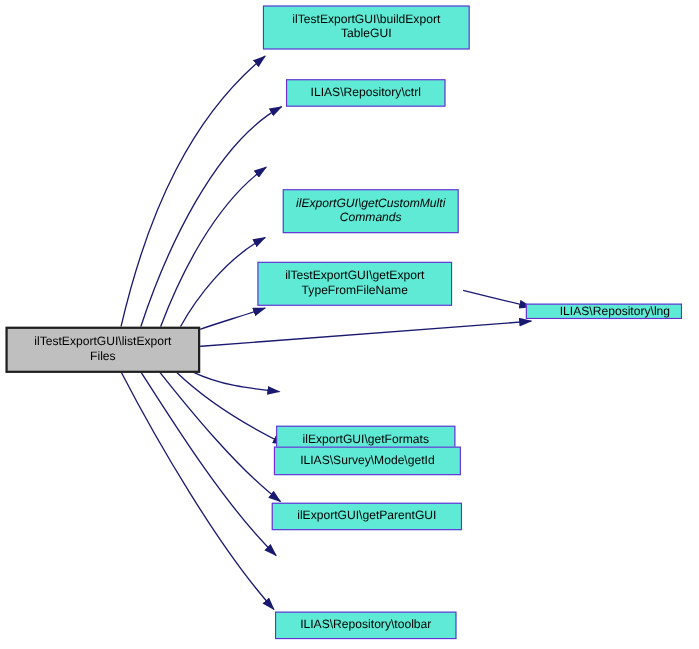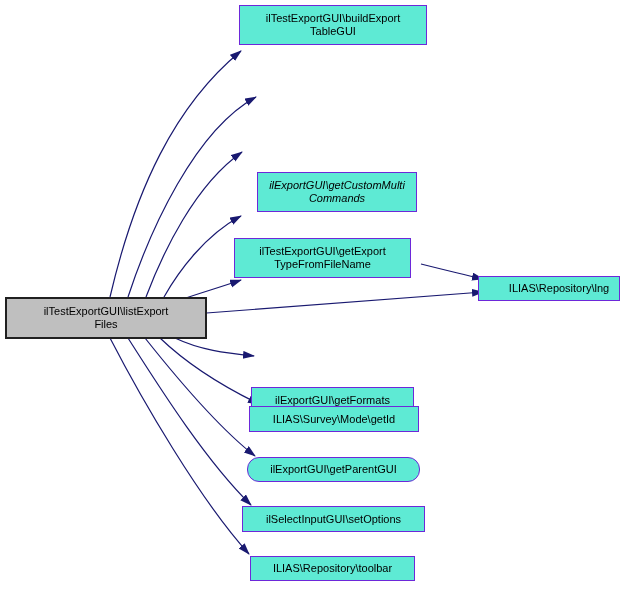--- a/index.html
+++ b/index.html
@@ -60,36 +60,36 @@
       <path d="M 160 338 C 185 362, 220 385, 259 404" marker-end="url(#arrow)"></path>
       <path d="M 145 338 C 172 372, 215 425, 255 456" marker-end="url(#arrow)"></path>
       <path d="M 128 338 C 158 385, 205 460, 251 505" marker-end="url(#arrow)"></path>
       <path d="M 110 338 C 142 400, 200 500, 249 554" marker-end="url(#arrow)"></path>
     </g>
   </svg>
 
   <div class="node" style="left:239px; top:5px;   width:188px; height:40px;">ilTestExportGUI\buildExport
 TableGUI</div>
 
+  <div class="node" style="left:260px; top:72px;  width:145px; height:25px;">ILIAS\Repository\ctrl</div>
 
 
   <div class="node" style="left:257px; top:172px; width:160px; height:40px;font-style:italic;">ilExportGUI\getCustomMulti
 Commands</div>
 
   <div class="node" style="left:234px; top:238px; width:177px; height:40px;">ilTestExportGUI\getExport
 TypeFromFileName</div>
 
-  <div class="node" style="left:478px; top:276px; width:142px; height:25px;padding-left:20px;">ILIAS\Repository\lng</div>
+  <div class="node" style="left:478px; top:276px; width:142px; height:14px;padding-left:20px;">ILIAS\Repository\lng</div>
 
-  <div class="node main" style="left:5px; top:297px; width:202px; height:42px;">ilTestExportGUI\listExport
+  <div class="node main" style="left:5px; top:297px; width:177px; height:42px;">ilTestExportGUI\listExport
 Files</div>
 
   <div class="node" style="left:251px; top:355px; width:163px; height:26px;margin-top:32px;">ilExportGUI\getFormats</div>
 
   <div class="node" style="left:249px; top:406px; width:170px; height:26px;">ILIAS\Survey\Mode\getId</div>
 
-  <div class="node" style="left:247px; top:457px; width:173px; height:25px;border-radius:12px;">ilExportGUI\getParentGUI</div>
+  <div class="node" style="left:247px; top:457px; width:173px; height:25px;">ilExportGUI\getParentGUI</div>
 
-  <div class="node" style="left:242px; top:506px; width:183px; height:26px;">ilSelectInputGUI\setOptions</div>
 
   <div class="node" style="left:250px; top:556px; width:165px; height:25px;">ILIAS\Repository\toolbar</div>
 
 </div>
 
 </body></html>

